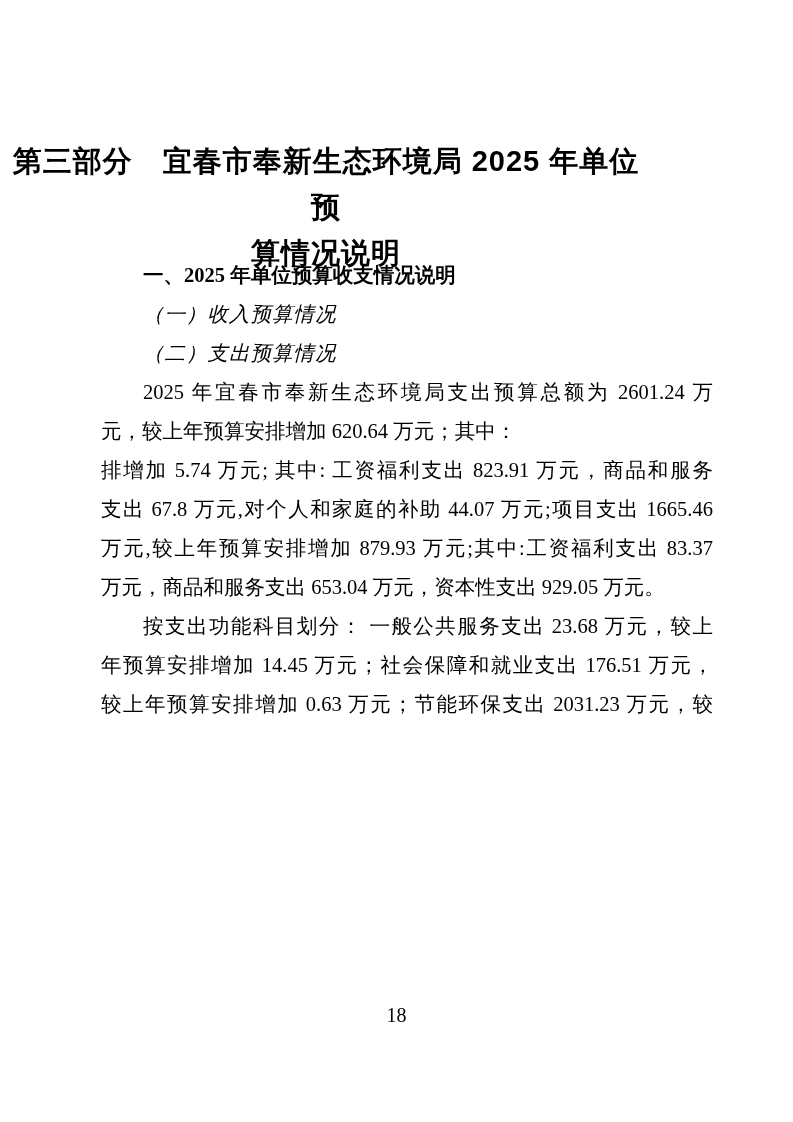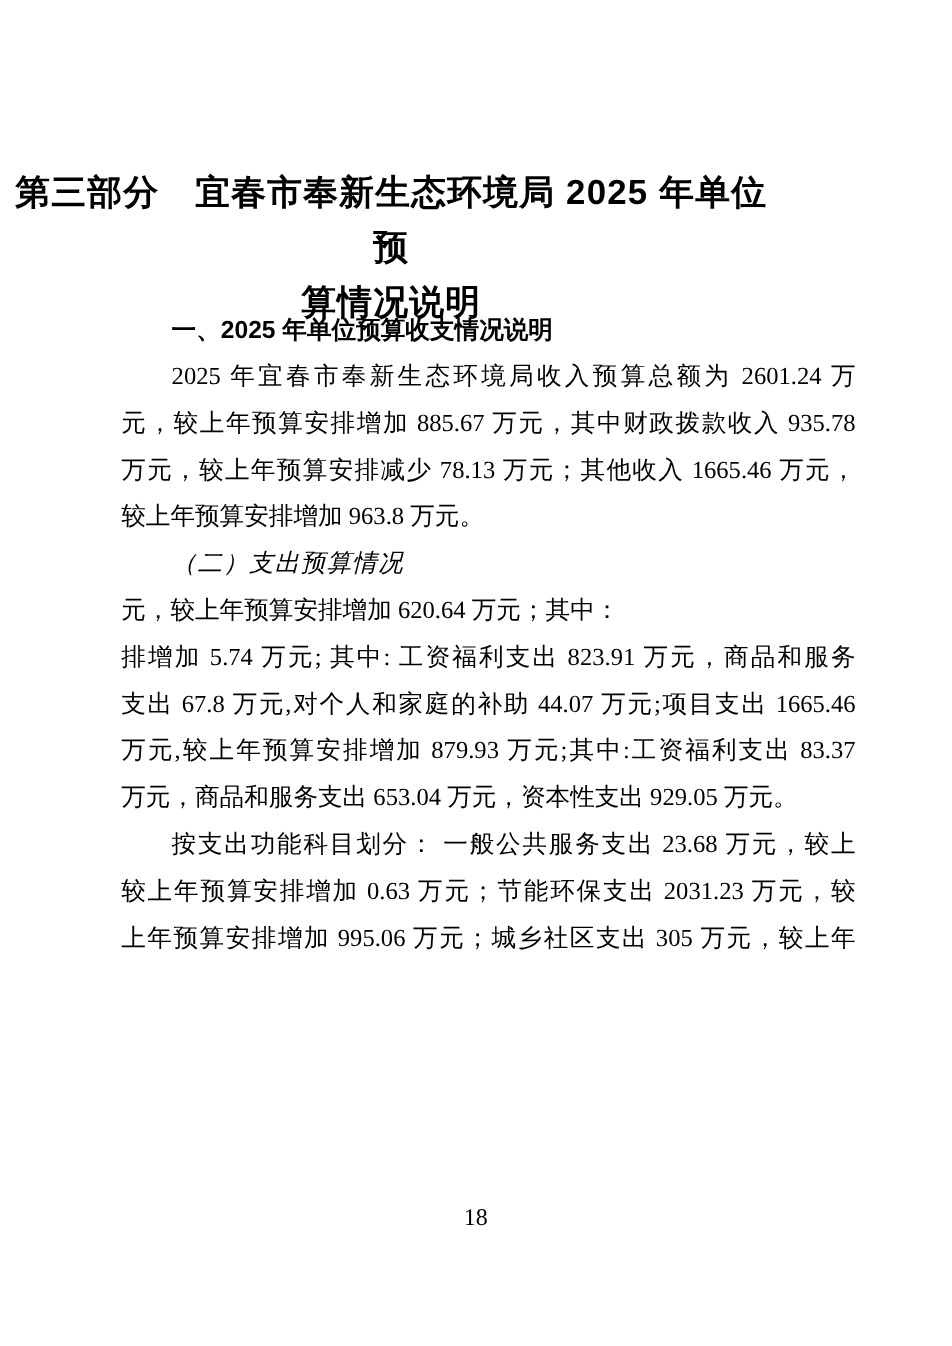--- a/index.html
+++ b/index.html
@@ -30,21 +30,21 @@
   }
   .content {
     position: absolute;
     top: 256px;
     left: 101px;
     width: 612px;
     font-size: 20.5px;
     line-height: 39px;
   }
   .h-main {
-    font-family: Liberation Sans, sans-serif;
+    font-family: Liberation Serif, serif;
     font-weight: bold;
     height: 39px;
   }
   .h-sub {
     font-style: italic;
     height: 39px;
     letter-spacing: 1px;
   }
   .line {
     height: 39px;
@@ -75,44 +75,40 @@
 
   <div class="doc-title">
     <div>第三部分　宜春市奉新生态环境局 2025 年单位预</div>
     <div>算情况说明</div>
   </div>
 
   <div class="content">
 
     <div class="h-main indent">一、2025 年单位预算收支情况说明</div>
 
+    <div class="h-sub indent">（一）收入预算情况</div>
 
-    <div class="para">
-      <div class="line indent">2025 年宜春市奉新生态环境局收入预算总额为 2601.24 万</div>
-      <div class="line">元，较上年预算安排增加 885.67 万元，其中财政拨款收入 935.78</div>
-      <div class="line">万元，较上年预算安排减少 78.13 万元；其他收入 1665.46 万元，</div>
-      <div class="line last">较上年预算安排增加 963.8 万元。</div>
-    </div>
 
     <div class="h-sub indent">（二）支出预算情况</div>
 
     <div class="para">
+      <div class="line indent">2025 年宜春市奉新生态环境局支出预算总额为 2601.24 万</div>
       <div class="line last">元，较上年预算安排增加 620.64 万元；其中：</div>
     </div>
 
     <div class="para">
       <div class="line">排增加 5.74 万元; 其中: 工资福利支出 823.91 万元，商品和服务</div>
       <div class="line">支出 67.8 万元,对个人和家庭的补助 44.07 万元;项目支出 1665.46</div>
       <div class="line">万元,较上年预算安排增加 879.93 万元;其中:工资福利支出 83.37</div>
       <div class="line last">万元，商品和服务支出 653.04 万元，资本性支出 929.05 万元。</div>
     </div>
 
     <div class="para">
       <div class="line indent">按支出功能科目划分：  一般公共服务支出 23.68 万元，较上</div>
+      <div class="line">年预算安排增加 14.45 万元；社会保障和就业支出 176.51 万元，</div>
       <div class="line">较上年预算安排增加 0.63 万元；节能环保支出 2031.23 万元，较</div>
-      <div class="line">上年预算安排增加 995.06 万元；城乡社区支出 305 万元，较上年</div>
     </div>
 
   </div>
 
   <div class="page-footer">18</div>
 
 </div>
 
 </body></html>

